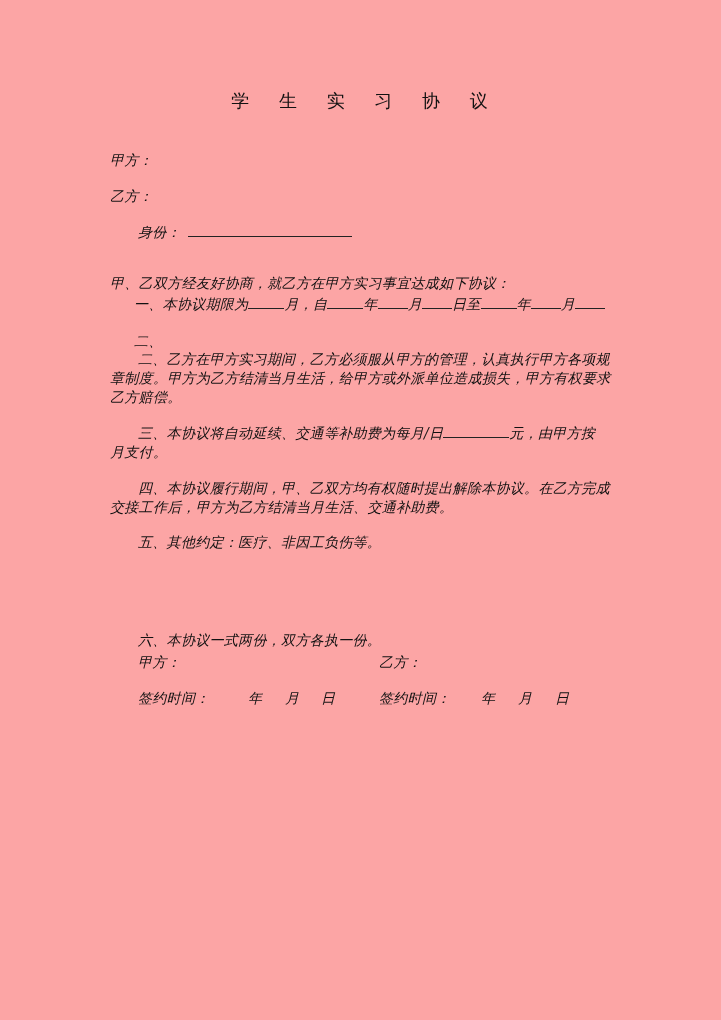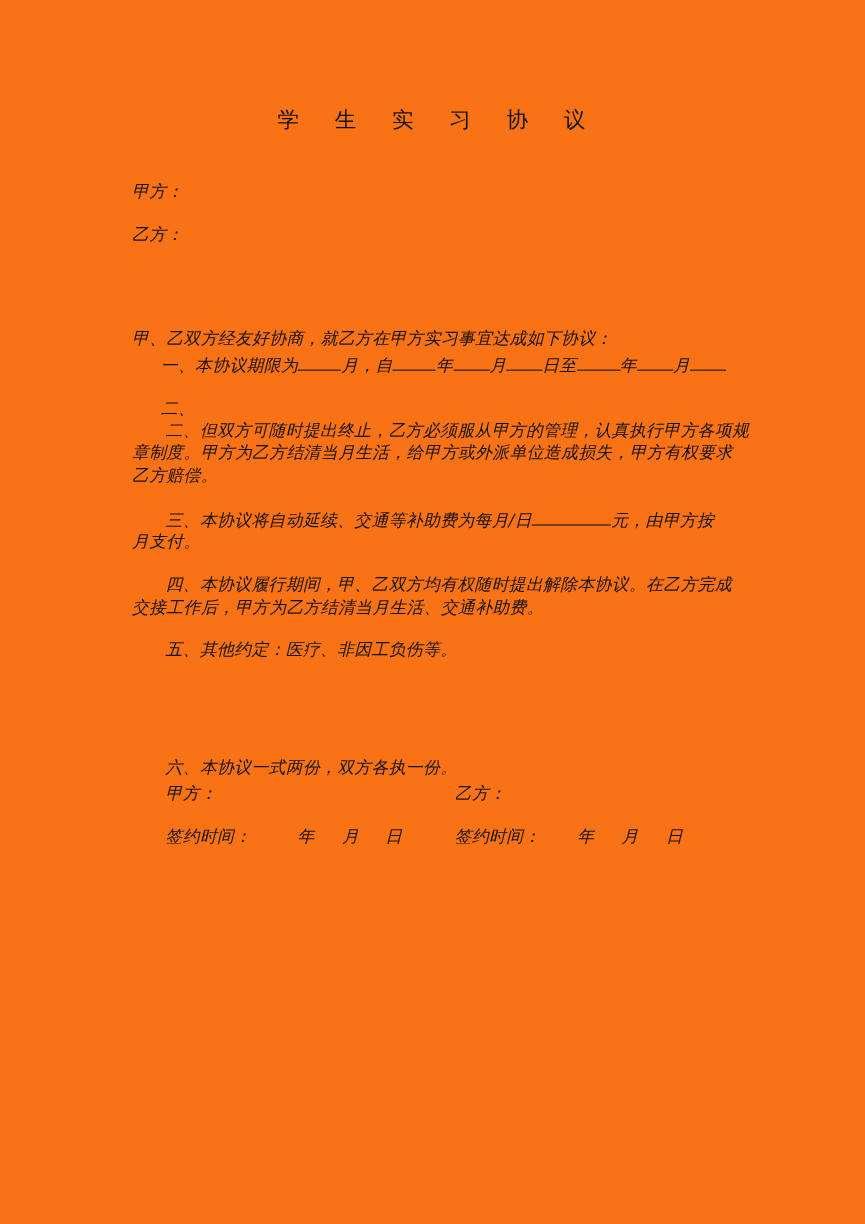--- a/index.html
+++ b/index.html
@@ -14,21 +14,21 @@
       overflow: hidden;
       font-family: "DejaVu Serif", "Liberation Serif", serif;
       color: #111111;
       font-size: 14px;
     }
     .page {
       position: absolute;
       left: 0; top: 0;
       width: 721px;
       height: 1020px;
-      background: #f97316;
+      background: #fca5a5;
     }
     .line {
       position: absolute;
       white-space: nowrap;
       line-height: 20px;
       font-size: 14px;
       letter-spacing: 0.3px;
       font-style: italic;
     }
     .title {
@@ -54,29 +54,33 @@
 <body>
 
 <div class="page">
 
   <div class="title">学 生 实 习 协 议</div>
 
   <div class="line" style="left:110px; top:150px;">甲方：</div>
 
   <div class="line" style="left:110px; top:186px;">乙方：</div>
 
+  <div class="line" style="left:138px; top:222px;">
+    <span>身份：</span>
+    <span class="blank" style="width:164px; margin-left:2px;"></span>
+  </div>
 
   <div class="line" style="left:110px; top:273px;">甲、乙双方经友好协商，就乙方在甲方实习事宜达成如下协议：</div>
 
   <div class="line" style="left:134px; top:294px;">
     <span>一、本协议期限为</span><span class="blank" style="width:36px;"></span><span>月，自</span><span class="blank" style="width:36px;"></span><span>年</span><span class="blank" style="width:30px;"></span><span>月</span><span class="blank" style="width:30px;"></span><span>日至</span><span class="blank" style="width:36px;"></span><span>年</span><span class="blank" style="width:30px;"></span><span>月</span><span class="blank" style="width:30px;"></span>
   </div>
   <div class="line" style="left:134px; top:331px;">二、</div>
 
-  <div class="line" style="left:138px; top:349px;">二、但双方可随时提出终止，乙方必须服从甲方的管理，认真执行甲方各项规</div>
+  <div class="line" style="left:138px; top:349px;">二、乙方在甲方实习期间，乙方必须服从甲方的管理，认真执行甲方各项规</div>
   <div class="line" style="left:110px; top:368px;">章制度。甲方为乙方结清当月生活，给甲方或外派单位造成损失，甲方有权要求</div>
   <div class="line" style="left:110px; top:387px;">乙方赔偿。</div>
 
   <div class="line" style="left:138px; top:423px;">
     <span>三、本协议将自动延续、交通等补助费为每月/日</span><span class="blank" style="width:66px;"></span><span>元，由甲方按</span>
   </div>
   <div class="line" style="left:110px; top:442px;">月支付。</div>
 
   <div class="line" style="left:110px; top:497px;">交接工作后，甲方为乙方结清当月生活、交通补助费。</div>
   <div class="line" style="left:138px; top:478px;">四、本协议履行期间，甲、乙双方均有权随时提出解除本协议。在乙方完成</div>

